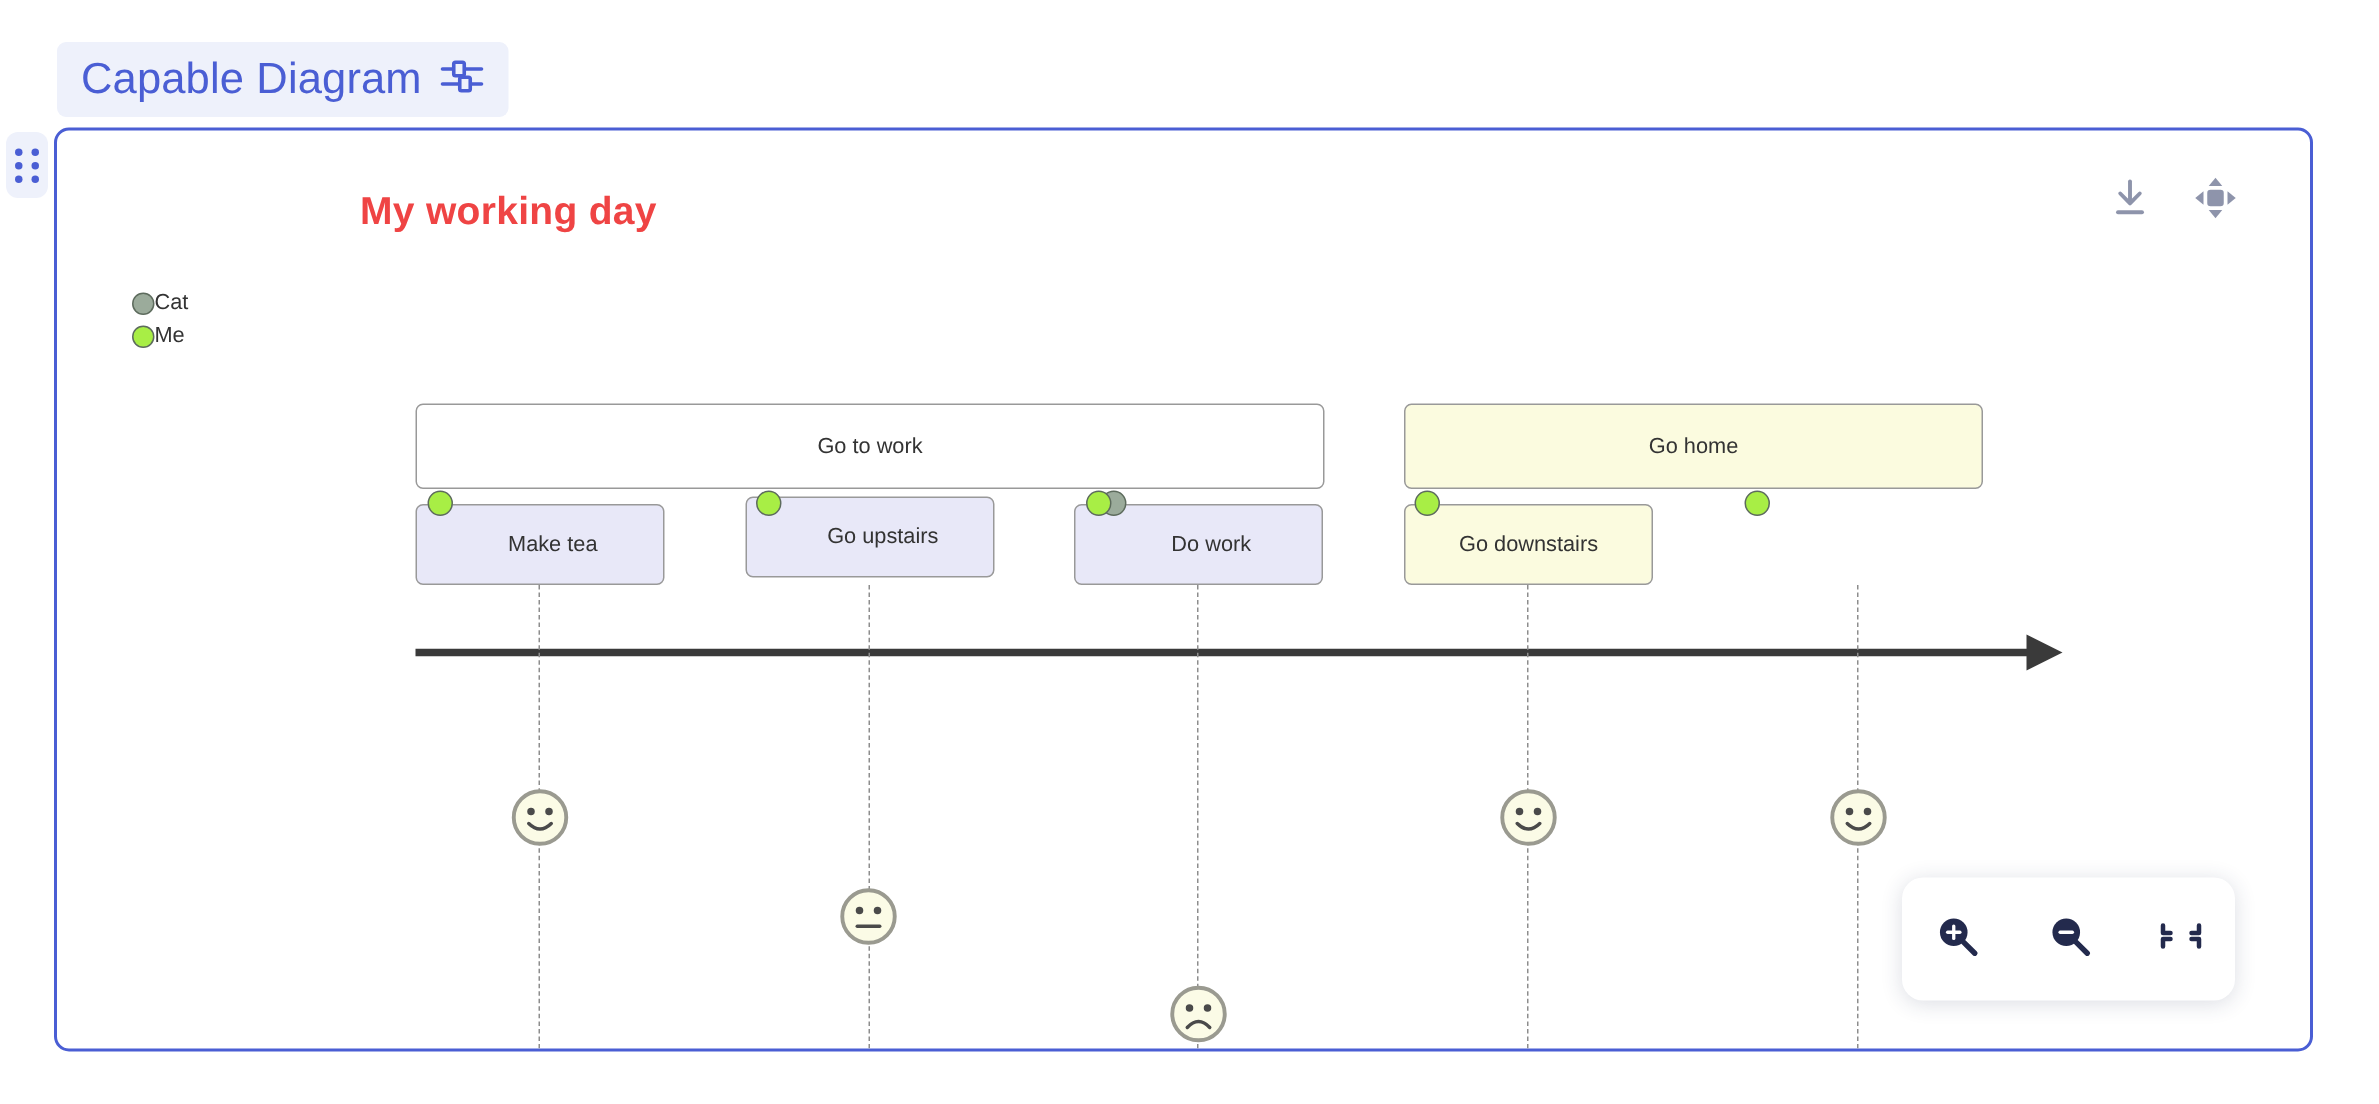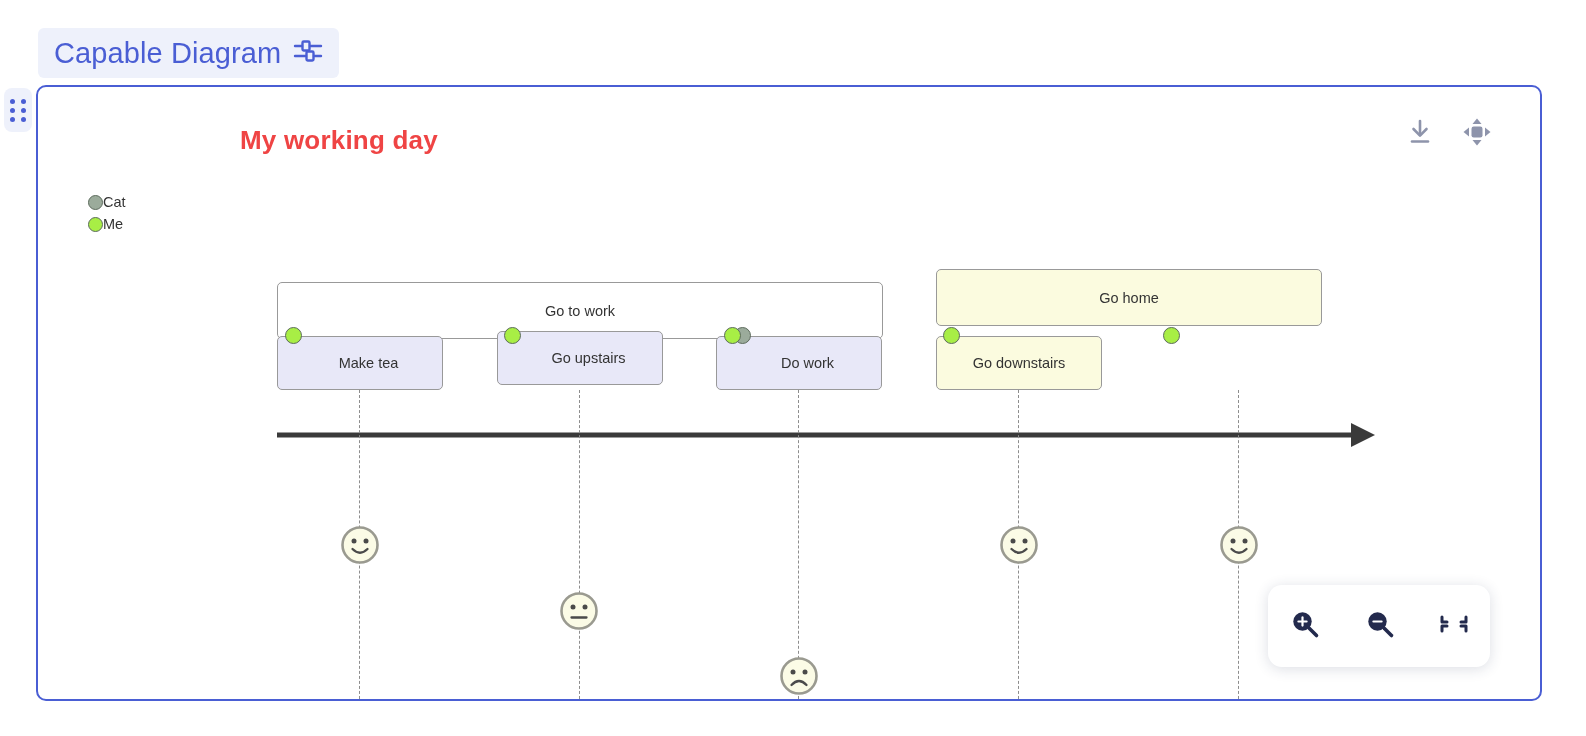--- a/index.html
+++ b/index.html
@@ -68,21 +68,21 @@
 
   
   #diagram-body{position:absolute;left:0;top:0;width:100%;height:100%;}
 
   .grp-box{
     position:absolute;box-sizing:border-box;
     border:1.3px solid #999;border-radius:5px;
     display:flex;align-items:center;justify-content:center;
     font-size:14.5px;color:#333;
   }
-  .grp-box.white{background:#ffffff;margin-top:13px;}
+  .grp-box.white{background:#ffffff;}
   .grp-box.yellow{background:#fbfbdf;}
 
   .task-box{
     position:absolute;box-sizing:border-box;
     border:1.3px solid #999;border-radius:5px;
     display:flex;align-items:center;justify-content:center;
     font-size:14.5px;color:#333;
   }
   .task-box.lav{background:#e8e8f8;padding-left:17px;}
   .task-box.yellow{background:#fbfbdf;}

